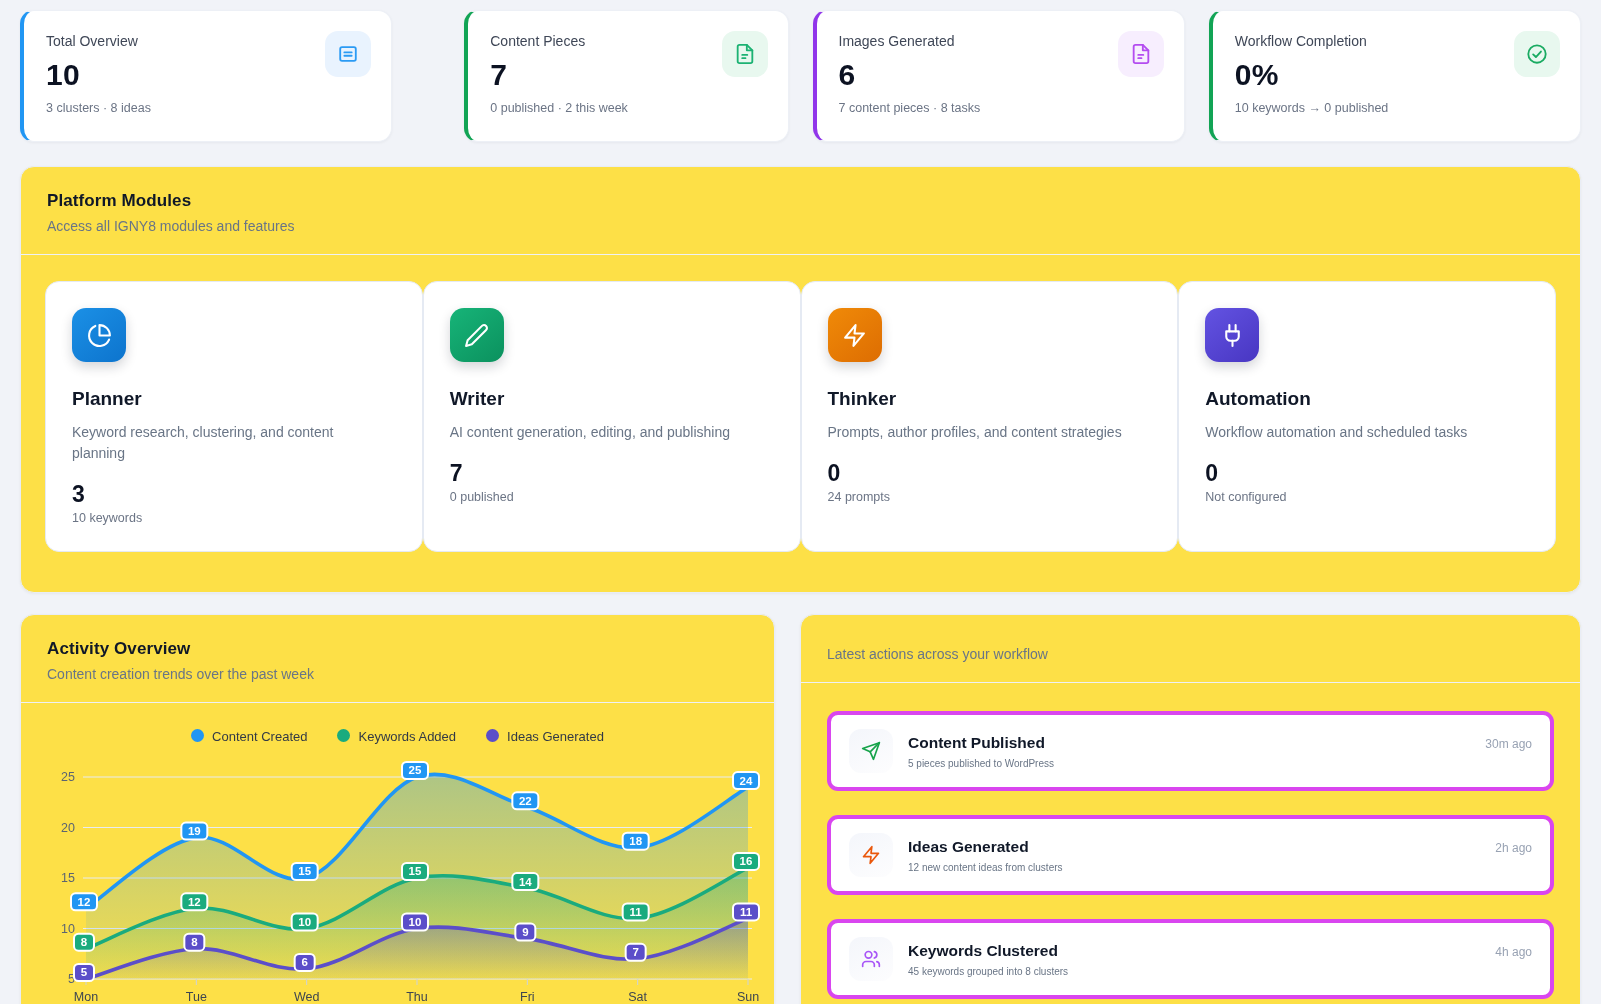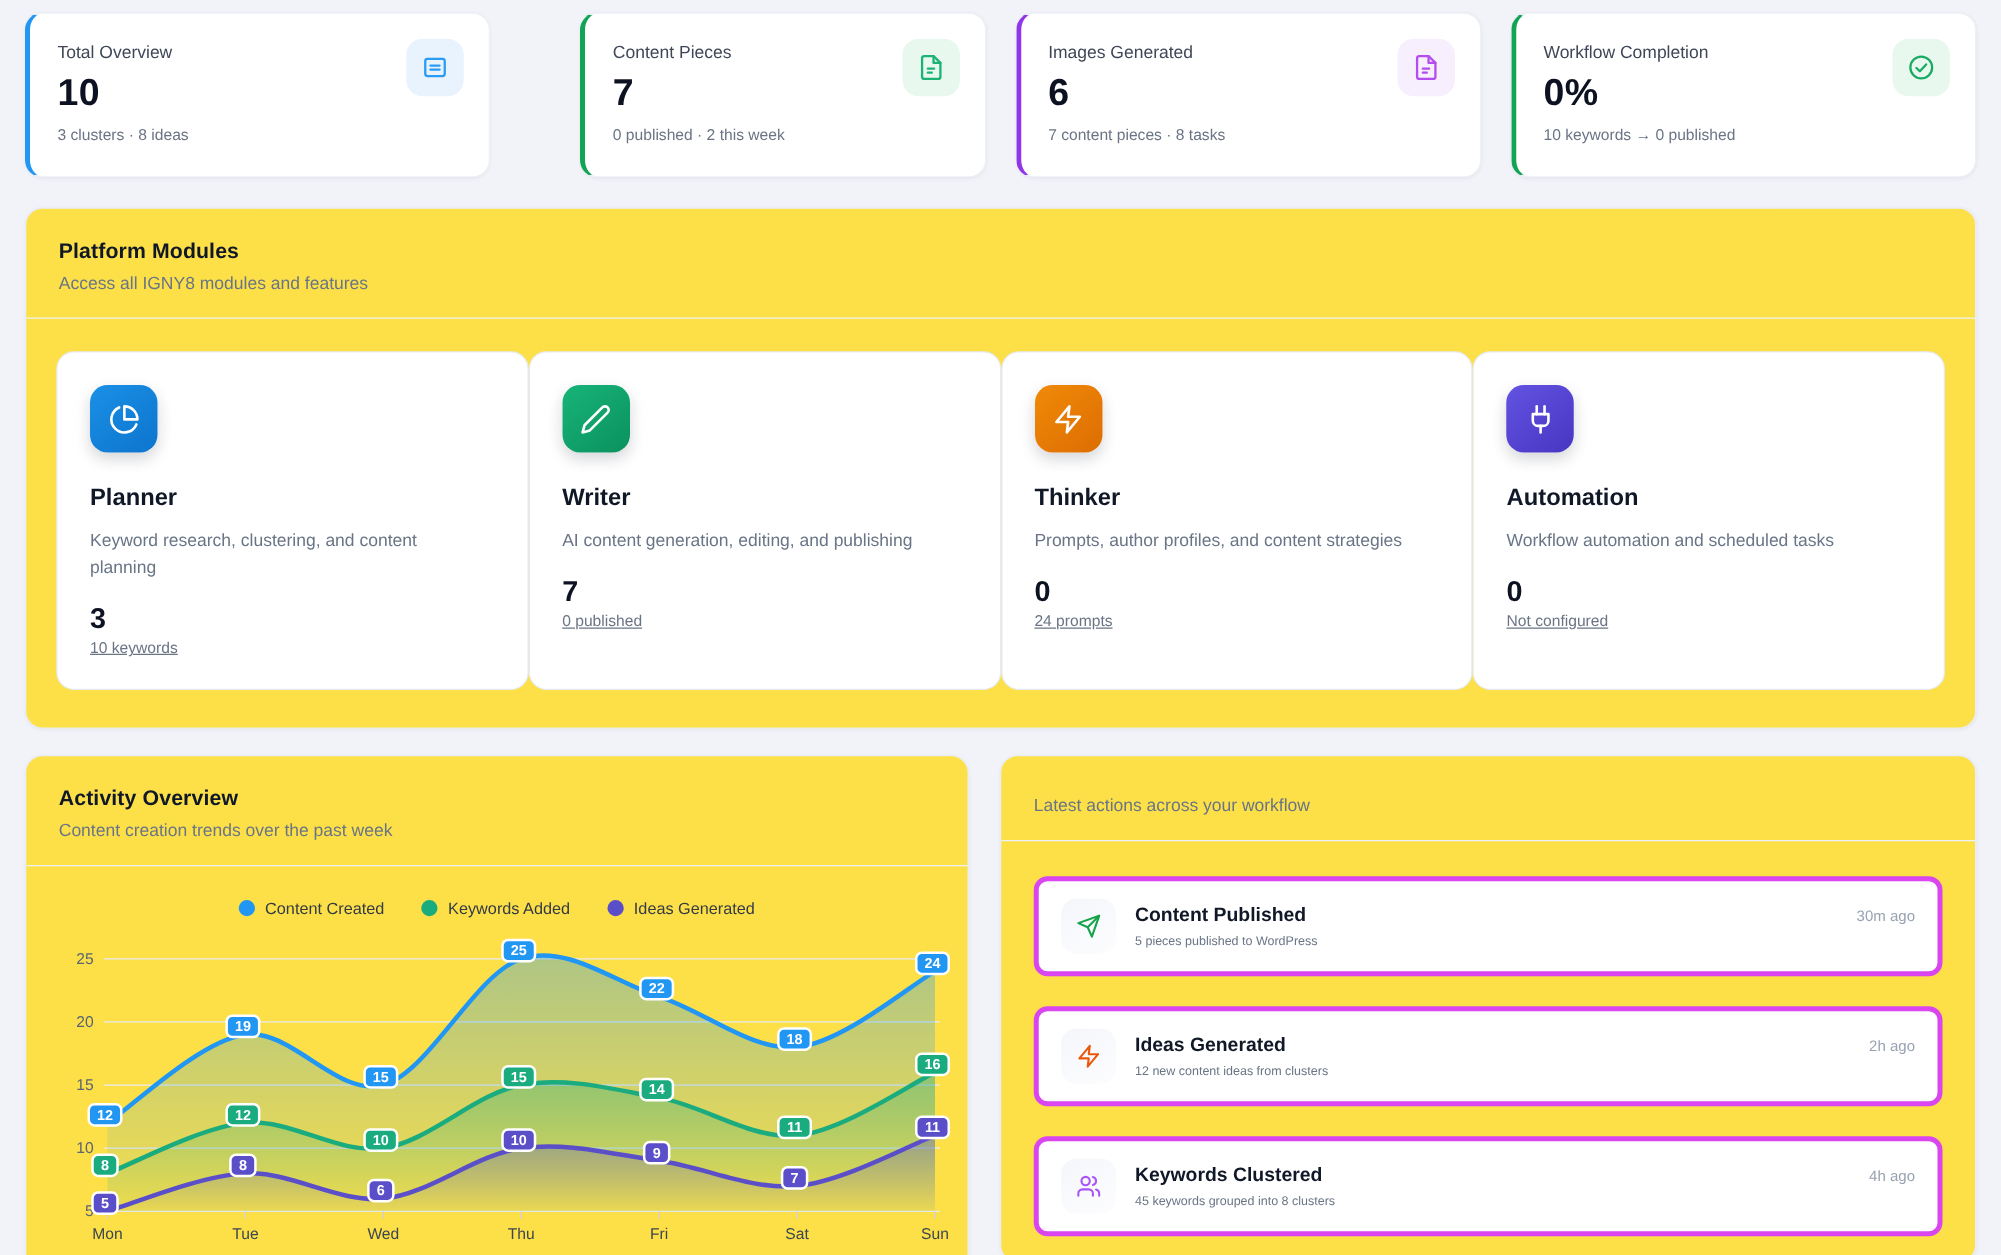--- a/index.html
+++ b/index.html
@@ -39,48 +39,48 @@
   .stat-sub { font-size: 12.5px; color: #6b7485; margin-top: 9px; }
   .stat-icon-tile {
     position: absolute; top: 20px; right: 20px;
     width: 46px; height: 46px; border-radius: 13px;
     display: flex; align-items: center; justify-content: center;
   }
   .stat-icon-tile svg { width: 22px; height: 22px; }
 
   
   .modules-panel { margin-top: 24px; }
-  .modules-grid { display: grid; grid-template-columns: repeat(4, 1fr); padding: 26px 24px 30px 24px; }
+  .modules-grid { display: grid; grid-template-columns: repeat(4, 1fr); padding: 26px 24px 40px 24px; }
   .module-card {
     border: 1px solid #e5eaf3;
     border-radius: 14px;
     min-height: 258px;
     padding: 26px;
     background: #fff;
     cursor: pointer;
   }
   .module-icon {
     width: 54px; height: 54px; border-radius: 14px;
     background: linear-gradient(140deg, var(--c1), var(--c2));
     display: flex; align-items: center; justify-content: center;
     box-shadow: 0 5px 12px rgba(16,24,40,.18);
   }
   .module-icon svg { width: 25px; height: 25px; }
   .module-name { font-size: 19px; font-weight: 700; margin-top: 26px; color: #101828; }
   .module-desc { font-size: 14px; color: #697586; margin-top: 12px; line-height: 1.5; max-width: 300px; }
   .module-stat-value { font-size: 23px; font-weight: 800; color: #0c1222; margin-top: 17px; }
-  .module-stat-label { font-size: 12.5px; color: #6b7485; margin-top: 3px; text-decoration: underline; }
+  .module-stat-label { font-size: 12.5px; color: #6b7485; margin-top: 3px; }
 
   
   .bottom-row { display: flex; gap: 25px; margin-top: 21px; align-items: flex-start; }
   .activity-panel { width: 755px; flex: none; height: 440px; }
   .recent-panel { flex: 1; }
 
   .legend { display: flex; justify-content: center; gap: 30px; margin-top: 26px; }
-  .legend-item { display: flex; align-items: center; gap: 8px; cursor: pointer; }
+  .legend-item { display: flex; align-items: flex-start; gap: 8px; cursor: pointer; }
   .legend-dot { width: 13px; height: 13px; border-radius: 50%; }
   .legend-label { font-size: 13px; color: #333a45; }
 
   .chart-wrap { padding: 13px 24px 0 24px; }
   #activity-chart { display: block; overflow: visible; }
   svg text { font-family: "Liberation Sans", sans-serif; }
 
   
   .recent-list { padding: 28px 26px 20px 26px; display: flex; flex-direction: column; gap: 24px; }
   .recent-item {

